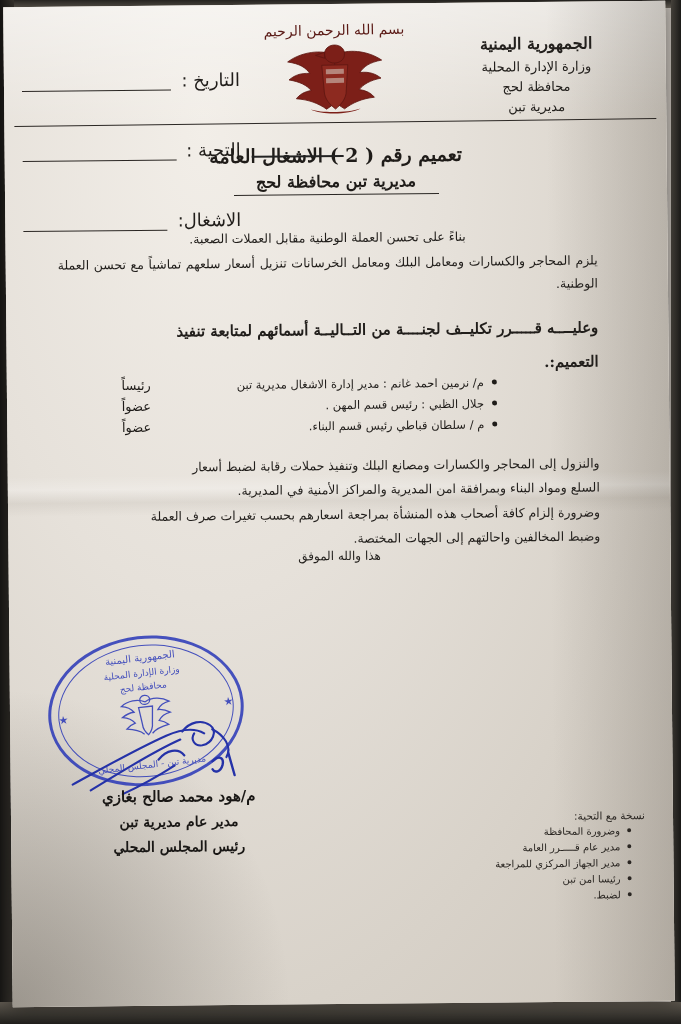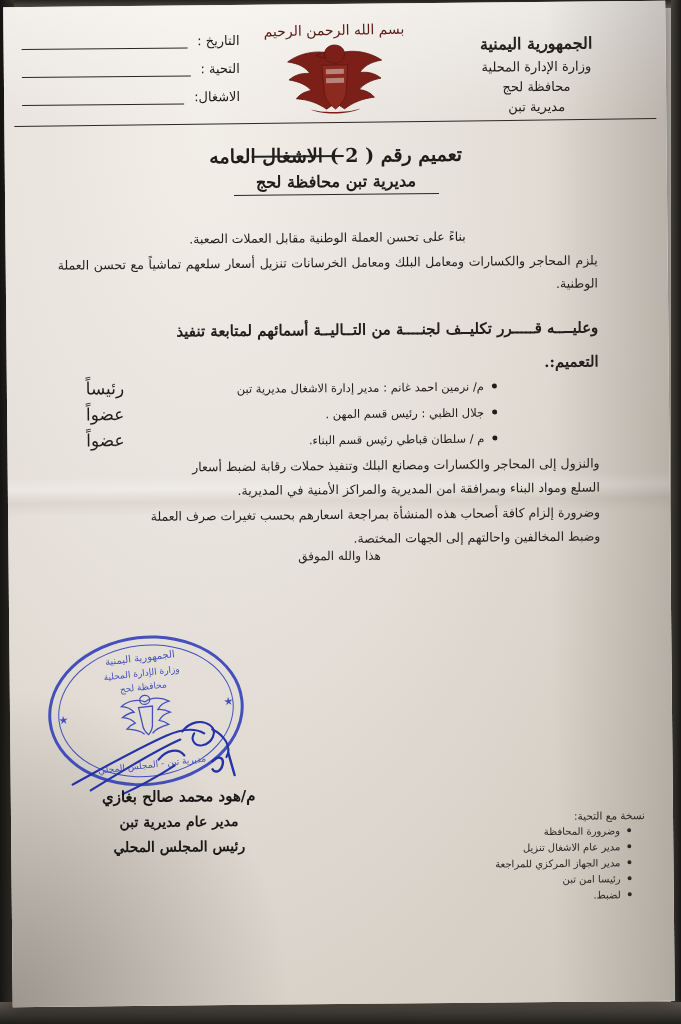--- a/index.html
+++ b/index.html
@@ -150,24 +150,25 @@
     width: 218px;
   }
   .metarow {
     display: flex;
     align-items: flex-end;
     justify-content: flex-start;
     margin-bottom: 13px;
     direction: rtl;
   }
   .metarow .lbl {
-    font-size: 13px;
+    font-size: 18px;
     color: #201d1a;
     white-space: nowrap;
     padding-left: 6px;
+    margin-top: 36px;
   }
   .metarow .line {
     flex: 1;
     border-bottom: 1.2px solid #2a2623;
     height: 13px;
     margin-right: 4px;
   }
 
   .hr-main {
     position: absolute;
@@ -273,22 +274,22 @@
     flex: 0 0 auto;
     transform: translateY(-2px);
   }
   .member-row .name {
     flex: 1 1 auto;
     white-space: nowrap;
   }
   .member-row .role {
     flex: 0 0 auto;
     width: 92px;
-    text-align: center;
-    font-size: 17px;
+    text-align: right;
+    font-size: 13px;
   }
 
   
   .closing {
     position: absolute;
     top: 450px;
     right: 70px;
     left: 55px;
     color: #211e1b;
     font-size: 12.5px;
@@ -571,21 +572,21 @@
     </div>
 
     <div class="cc">
       <div class="cc-title">نسخة مع التحية:</div>
       <div class="cc-item">
         <span class="dot"></span>
         <span>وضرورة المحافظة</span>
       </div>
       <div class="cc-item">
         <span class="dot"></span>
-        <span>مدير عام الاشغال تنزيل</span>
+        <span>مدير عام قـــــرر العامة</span>
       </div>
       <div class="cc-item">
         <span class="dot"></span>
         <span>مدير الجهاز المركزي للمراجعة</span>
       </div>
       <div class="cc-item">
         <span class="dot"></span>
         <span>رئيسا امن تبن</span>
       </div>
       <div class="cc-item">

